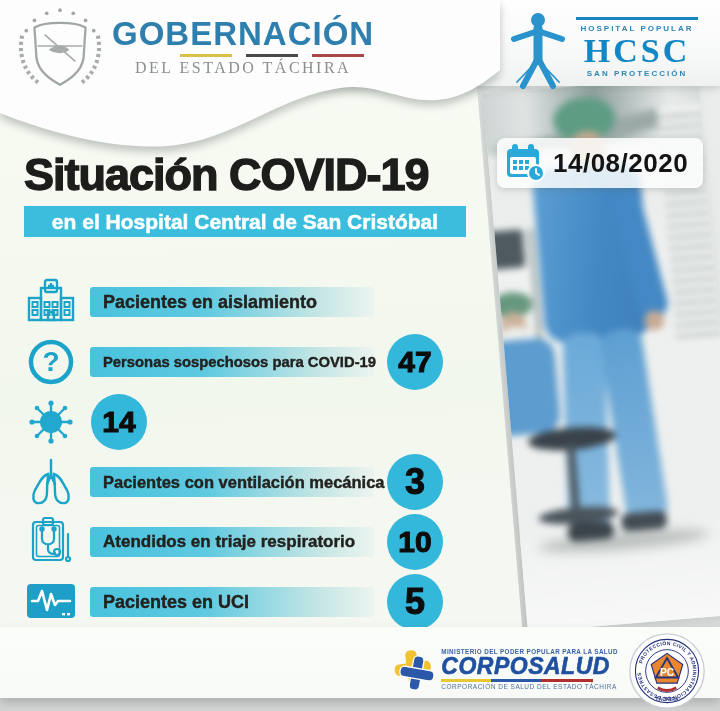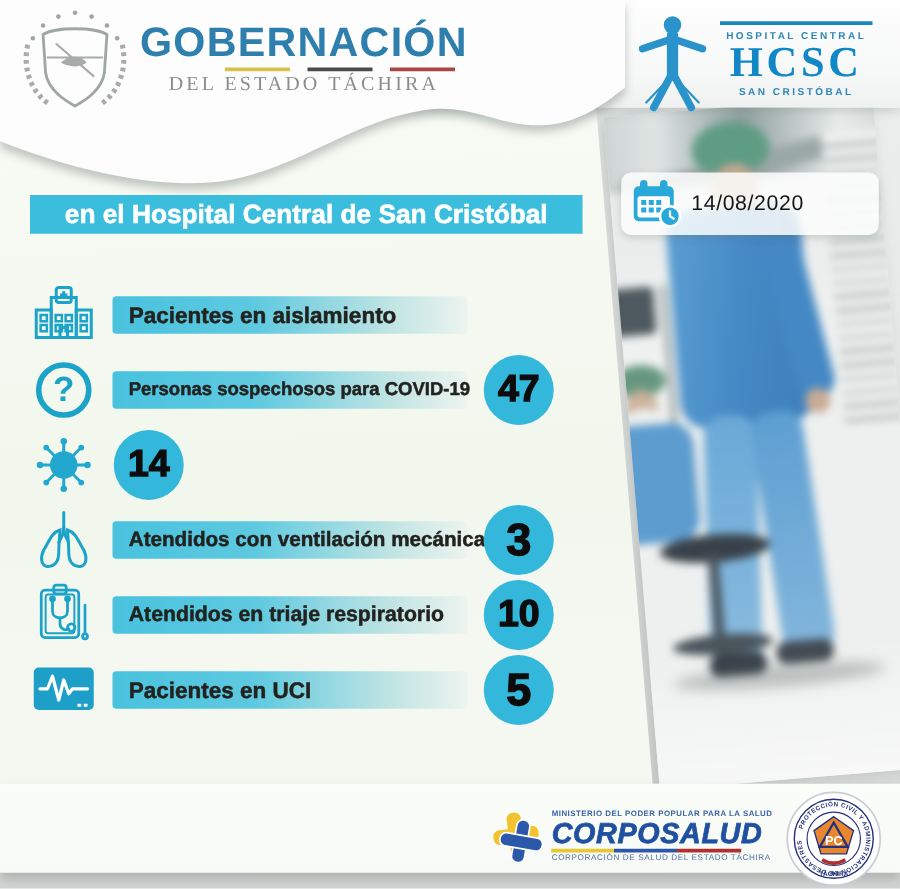--- a/index.html
+++ b/index.html
@@ -60,21 +60,21 @@
   .gob-sub{font-family:"Liberation Serif",serif;font-size:16px;color:#8a8f8e;letter-spacing:2.5px;}
   .hcsc{position:absolute;right:22px;top:12px;display:flex;gap:10px;align-items:flex-start;}
   .hcsc-textcol{display:flex;flex-direction:column;align-items:center;}
   .hcsc-line{width:122px;height:3px;background:#1a86c0;margin:5px 0 4px;}
   .hcsc-small{font-size:8px;color:#2e86b8;letter-spacing:2px;font-weight:bold;}
   .hcsc-acronym{font-family:"Liberation Serif",serif;font-size:34px;font-weight:bold;color:#1287c5;letter-spacing:3px;line-height:1.05;}
   
   .datebadge{position:absolute;left:497px;top:138px;width:206px;height:50px;
     background:rgba(253,254,253,.85);border-radius:8px;display:flex;align-items:center;gap:8px;
     padding:0 8px;box-sizing:border-box;box-shadow:0 2px 6px rgba(100,110,108,.25);}
-  .date-text{font-size:17px;font-weight:normal;color:#141414;letter-spacing:.5px;}
+  .date-text{font-size:26px;font-weight:bold;color:#141414;letter-spacing:.5px;}
   
   .content{position:absolute;left:24px;top:150px;width:470px;}
   .title{font-size:45px;font-weight:bold;color:#1d1d1b;letter-spacing:-1px;
     -webkit-text-stroke:1.4px #1d1d1b;line-height:1.12;}
   .banner{margin-top:6px;width:442px;height:31px;background:#3bbedd;color:#fff;
     font-size:21px;font-weight:bold;display:flex;align-items:center;justify-content:center;
     -webkit-text-stroke:.5px #fff;}
   .rows{margin-top:40px;display:flex;flex-direction:column;gap:10px;}
   .row{display:flex;align-items:center;height:50px;}
   .icon-box{width:54px;height:52px;flex:none;display:flex;align-items:center;justify-content:center;}
@@ -175,23 +175,23 @@
   <div class="hcsc">
     <svg width="55" height="78" viewBox="0 0 55 78">
       <circle cx="27" cy="8" r="7" fill="#2a93cc"></circle>
       <path d="M27,16 L27,48" stroke="#2a93cc" stroke-width="9" stroke-linecap="round"></path>
       <path d="M3,27 L27,19 M27,19 L51,27" stroke="#2a93cc" stroke-width="6" stroke-linecap="round" fill="none"></path>
       <path d="M27,46 L12,74 M27,46 L42,74" stroke="#2a93cc" stroke-width="6" stroke-linecap="round" fill="none"></path>
       <path d="M27,48 L6,70 M27,48 L48,70" stroke="#2a93cc" stroke-width="1.8" stroke-linecap="round" fill="none"></path>
     </svg>
     <div class="hcsc-textcol">
       <div class="hcsc-line"></div>
-      <div class="hcsc-small">HOSPITAL CENTRAL</div>
+      <div class="hcsc-small">HOSPITAL POPULAR</div>
       <div class="hcsc-acronym">HCSC</div>
-      <div class="hcsc-small">SAN CRISTÓBAL</div>
+      <div class="hcsc-small">SAN PROTECCIÓN</div>
     </div>
   </div>
 
   <div class="datebadge">
     <svg width="40" height="40" viewBox="0 0 40 40">
       <rect x="7" y="1" width="6" height="10" rx="3" fill="#29a9d9"></rect>
       <rect x="23" y="1" width="6" height="10" rx="3" fill="#29a9d9"></rect>
       <rect x="2" y="6" width="32" height="28" rx="4" fill="#29a9d9"></rect>
       <rect x="5" y="14" width="26" height="17" rx="2" fill="#ffffff"></rect>
       <g fill="#29a9d9">
@@ -202,20 +202,21 @@
           <rect x="14" y="23" width="4" height="4"></rect>
           <rect x="20" y="23" width="4" height="4"></rect>
       </g>
       <circle cx="31" cy="30" r="8" fill="#29a9d9" stroke="#ffffff" stroke-width="2"></circle>
       <path d="M31,26 V30 L34,32" stroke="#ffffff" stroke-width="1.8" fill="none" stroke-linecap="round"></path>
     </svg>
     <div class="date-text">14/08/2020</div>
   </div>
 
   <div class="content">
+    <div class="title">Situación COVID-19</div>
     <div class="banner">en el Hospital Central de San Cristóbal</div>
 
     <div class="rows">
 
       <div class="row">
         <div class="icon-box">
           <svg width="52" height="52" viewBox="0 0 52 52" fill="none" stroke="#1ba3c9" stroke-width="2.4">
             <rect x="20" y="4" width="12" height="12" rx="2"></rect>
             <path d="M26,7 V13 M23,10 H29"></path>
             <rect x="16" y="12" width="20" height="32"></rect>
@@ -277,21 +278,21 @@
       <div class="row">
         <div class="icon-box">
           <svg width="52" height="52" viewBox="0 0 52 52" fill="none" stroke="#1ba3c9" stroke-width="2.4" stroke-linecap="round">
             <path d="M26,4 V16"></path>
             <path d="M26,16 C26,22 24,24 22,28 M26,16 C26,22 28,24 30,28"></path>
             <path d="M23,18 C16,20 14,28 10,34 C7,40 8,46 12,47 C18,48 22,44 22,36 C22,28 23,22 23,18 Z"></path>
             <path d="M29,18 C36,20 38,28 42,34 C45,40 44,46 40,47 C34,48 30,44 30,36 C30,28 29,22 29,18 Z"></path>
           </svg>
         </div>
         <div class="bar">
-          <span class="label">Atendidos con ventilación mecánica</span>
+          <span class="label">Pacientes con ventilación mecánica</span>
         </div>
         <div class="circle">3</div>
       </div>
 
       <div class="row">
         <div class="icon-box">
           <svg width="52" height="52" viewBox="0 0 52 52" fill="none" stroke="#1ba3c9" stroke-width="2.2" stroke-linecap="round">
             <rect x="8" y="6" width="30" height="38" rx="3"></rect>
             <rect x="11.5" y="9.5" width="23" height="31" rx="2" stroke-width="1.6"></rect>
             <rect x="18" y="2" width="10" height="7" rx="2"></rect>

